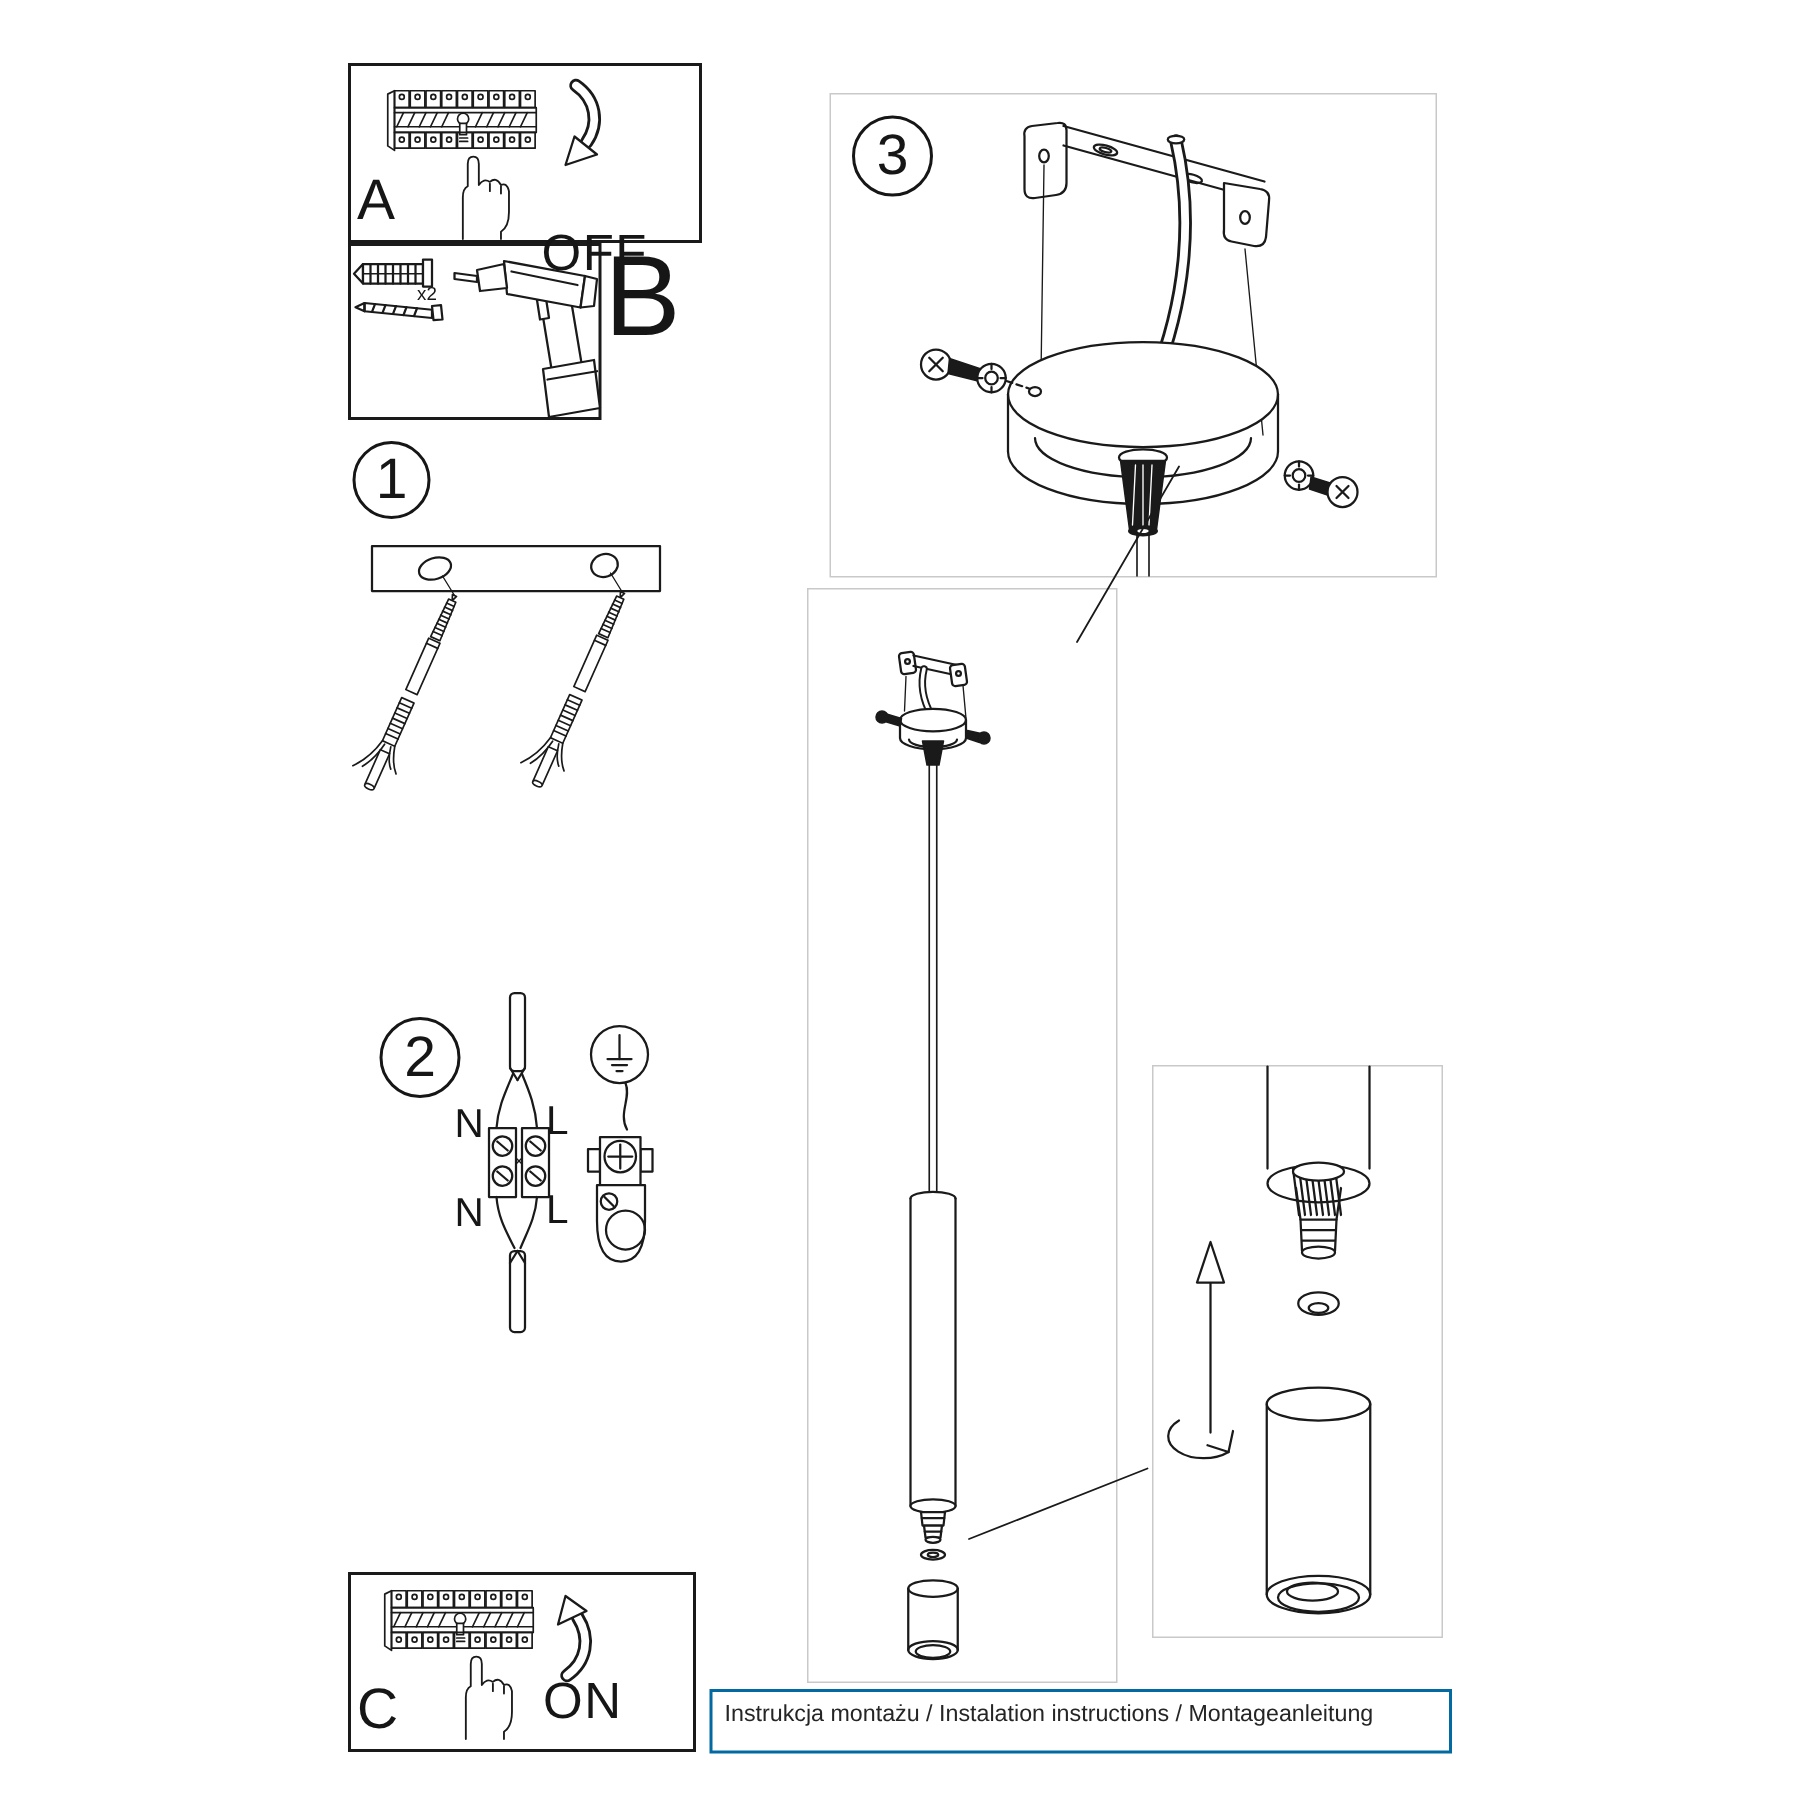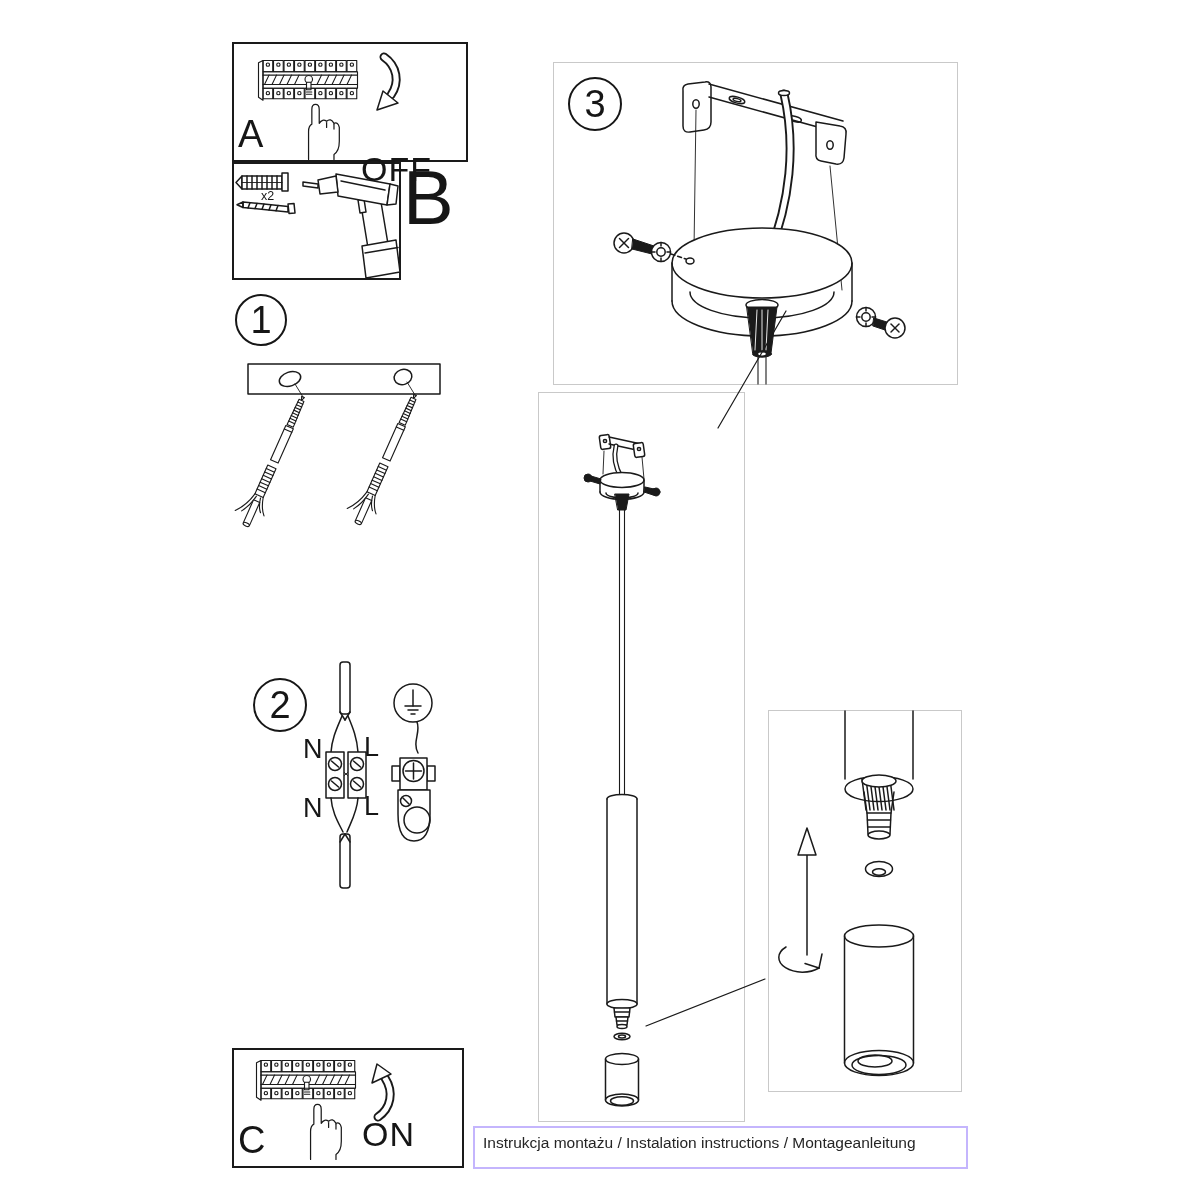--- a/index.html
+++ b/index.html
@@ -18,21 +18,21 @@
   .art .ink{fill:#1a1a1a;stroke:#1a1a1a;stroke-width:1;}
   .art .thin{stroke-width:0.9;}
   .art .lead{stroke-width:1.2;}
   .art .dash{stroke-dasharray:4 3;}
   .art .t9{stroke-width:9;}
   .art .t5{stroke:#ffffff;stroke-width:5.2;}
   .art .s5{stroke-width:5;}
   .art .s25{stroke:#ffffff;stroke-width:2.4;}
   .art .wln{stroke:#ffffff;stroke-width:0.9;}
   .art .c11{stroke-width:1.1;}
-  .footer-box{position:absolute;box-sizing:border-box;border:2px solid #c4b5fd;
+  .footer-box{position:absolute;box-sizing:border-box;border:2px solid #0369a1;
               padding:5px 0 0 8px;font-size:15.5px;line-height:19px;color:#252525;}
 </style>
 </head>
 <body>
 
 <div class="sheet">
 
   <div class="panel pb-dark" style="left:232px;top:42px;width:236px;height:120px;"></div>
   <div class="panel pb-dark" style="left:232px;top:162px;width:169px;height:118px;"></div>
   <div class="panel pb-dark" style="left:232px;top:1048px;width:232px;height:120px;"></div>
@@ -421,21 +421,21 @@
   <div class="stepnum" style="left:253px;top:678px;width:54px;height:54px;">
     <span>2</span>
   </div>
   <div class="stepnum" style="left:568px;top:77px;width:54px;height:54px;">
     <span>3</span>
   </div>
 
   <span class="lbl" style="left:238px;top:115px;font-size:38px;">A</span>
   <span class="lbl" style="left:361px;top:111px;font-size:34px;letter-spacing:1px;margin-top:41px;">OFF</span>
   <span class="lbl" style="left:403px;top:160px;font-size:76px;">B</span>
-  <span class="lbl" style="left:261px;top:190px;font-size:12.5px;">x2</span>
+  <span class="lbl" style="left:278px;top:190px;font-size:12.5px;">x2</span>
   <span class="lbl" style="left:303px;top:736px;font-size:27px;">N</span>
   <span class="lbl" style="left:364px;top:734px;font-size:27px;">L</span>
   <span class="lbl" style="left:303px;top:795px;font-size:27px;">N</span>
   <span class="lbl" style="left:364px;top:793px;font-size:27px;">L</span>
   <span class="lbl" style="left:238px;top:1121px;font-size:38px;">C</span>
   <span class="lbl" style="left:362px;top:1117px;font-size:34px;letter-spacing:1px;text-align:center;">ON</span>
 
   <div class="footer-box" style="left:473px;top:1126px;width:495px;height:43px;">
     <div>Instrukcja montażu / Instalation instructions / Montageanleitung</div>
   </div>

